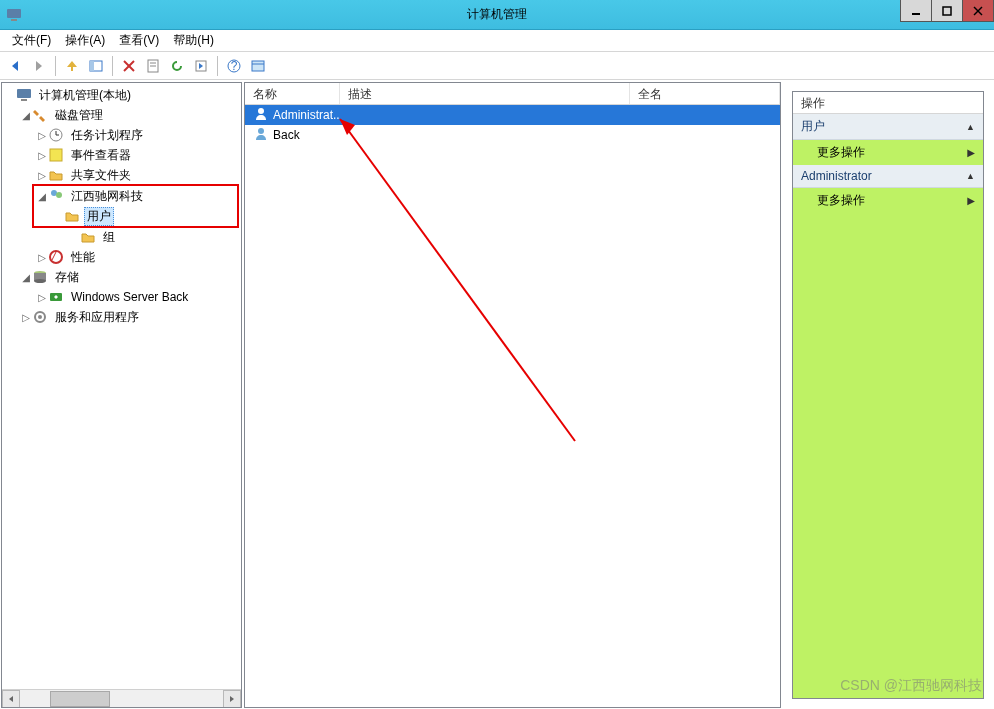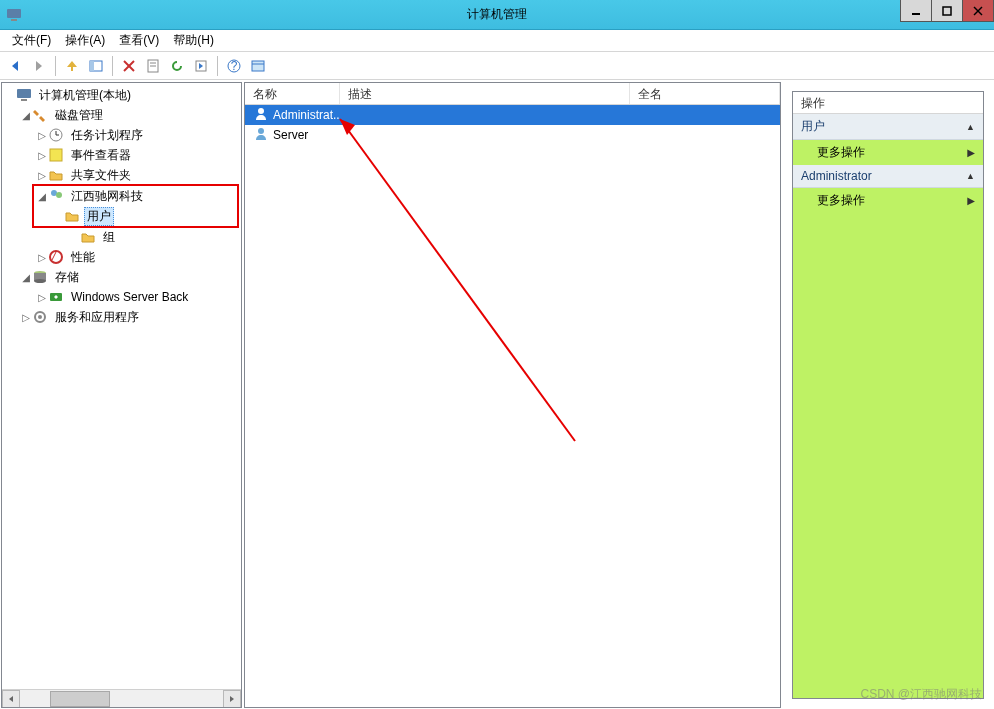--- a/index.html
+++ b/index.html
@@ -60,21 +60,21 @@
 
 .tree-scroll { position: absolute; bottom: 0; left: 0; right: 0; height: 18px; background: #f0f0f0; border-top: 1px solid #d0d0d0; display:flex; align-items:center;}
 .tree-scroll .sb-btn { width:18px; height:18px; border:1px solid #b8b8b8; background:#e8e8e8; display:flex; align-items:center; justify-content:center;}
 .tree-scroll .track { flex:1; height:18px; background:#f0f0f0; position:relative;}
 .tree-scroll .thumb { position:absolute; left:30px; width:60px; top:1px; bottom:1px; background:#cdcdcd; border:1px solid #a8a8a8;}
 
 
 .red-arrow { position:absolute; left:0; top:0; pointer-events:none; z-index:50; }
 
 
-.watermark { position:absolute; right:12px; bottom:6px; color:rgba(120,120,120,0.55); font-size:12px; pointer-events:none; z-index:60;}
+.watermark { position:absolute; right:12px; bottom:14px; color:rgba(120,120,120,0.55); font-size:14px; pointer-events:none; z-index:60;}
 
 
 .ic-computer { fill:#5a7fa8; }
 .ic-folder { fill:#f3c452; stroke:#c89a2e; }
 </style>
 </head>
 <body>
 
 <div class="titlebar">
   <span class="app-icon">
@@ -351,21 +351,21 @@
           <span>Administrat...</span>
         </div>
         <div class="cell" style="width:150px"></div>
       </div>
       <div class="list-row">
         <div class="cell" style="width:95px">
           <span><svg width="16" height="16">
                 <circle cx="8" cy="5" r="3" fill="#6aa8d8"></circle>
                 <path d="M3 14c0-3 2-5 5-5s5 2 5 5z" fill="#6aa8d8"></path>
               </svg></span>
-          <span>Server</span>
+          <span>Back</span>
         </div>
         <div class="cell" style="width:150px"></div>
       </div>
     </div>
 
     <svg class="red-arrow" width="600" height="500">
       <line x1="95" y1="36" x2="330" y2="358" stroke="#e60000" stroke-width="2"></line>
       <polygon points="95,36 110,42 102,52" fill="#e60000"></polygon>
     </svg>
   </div>

